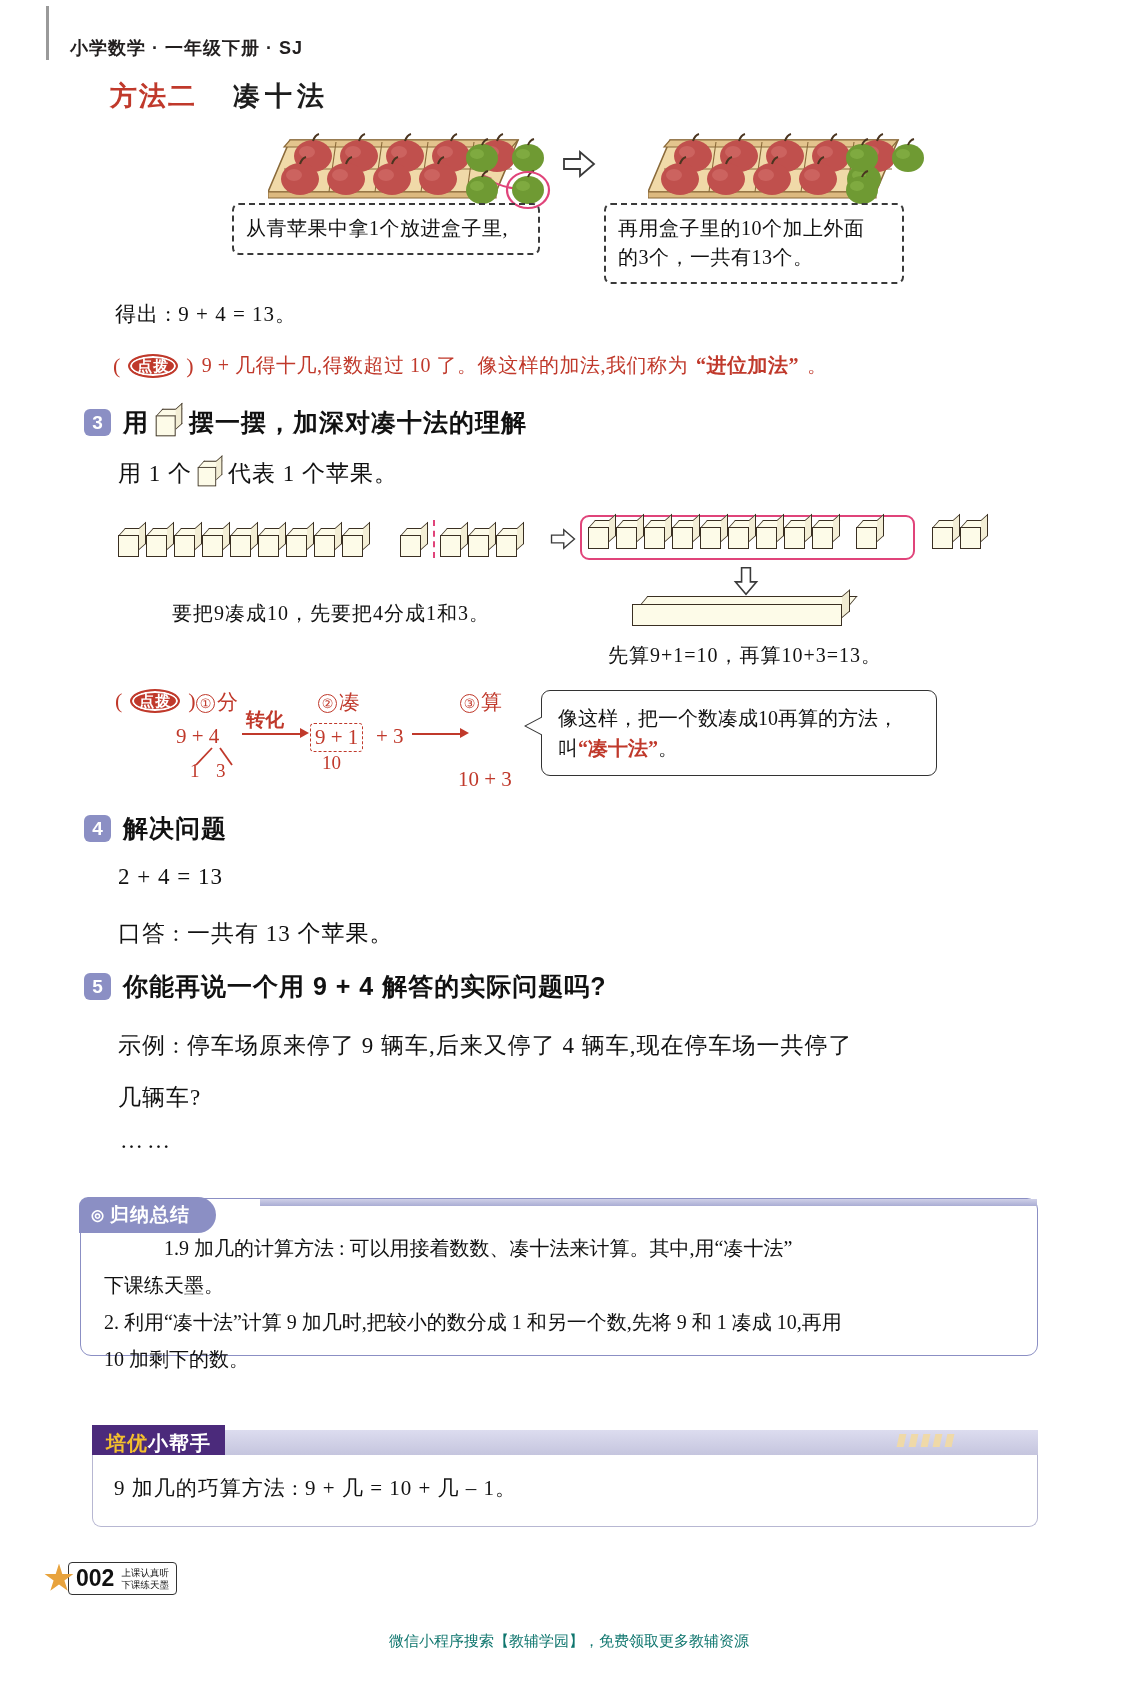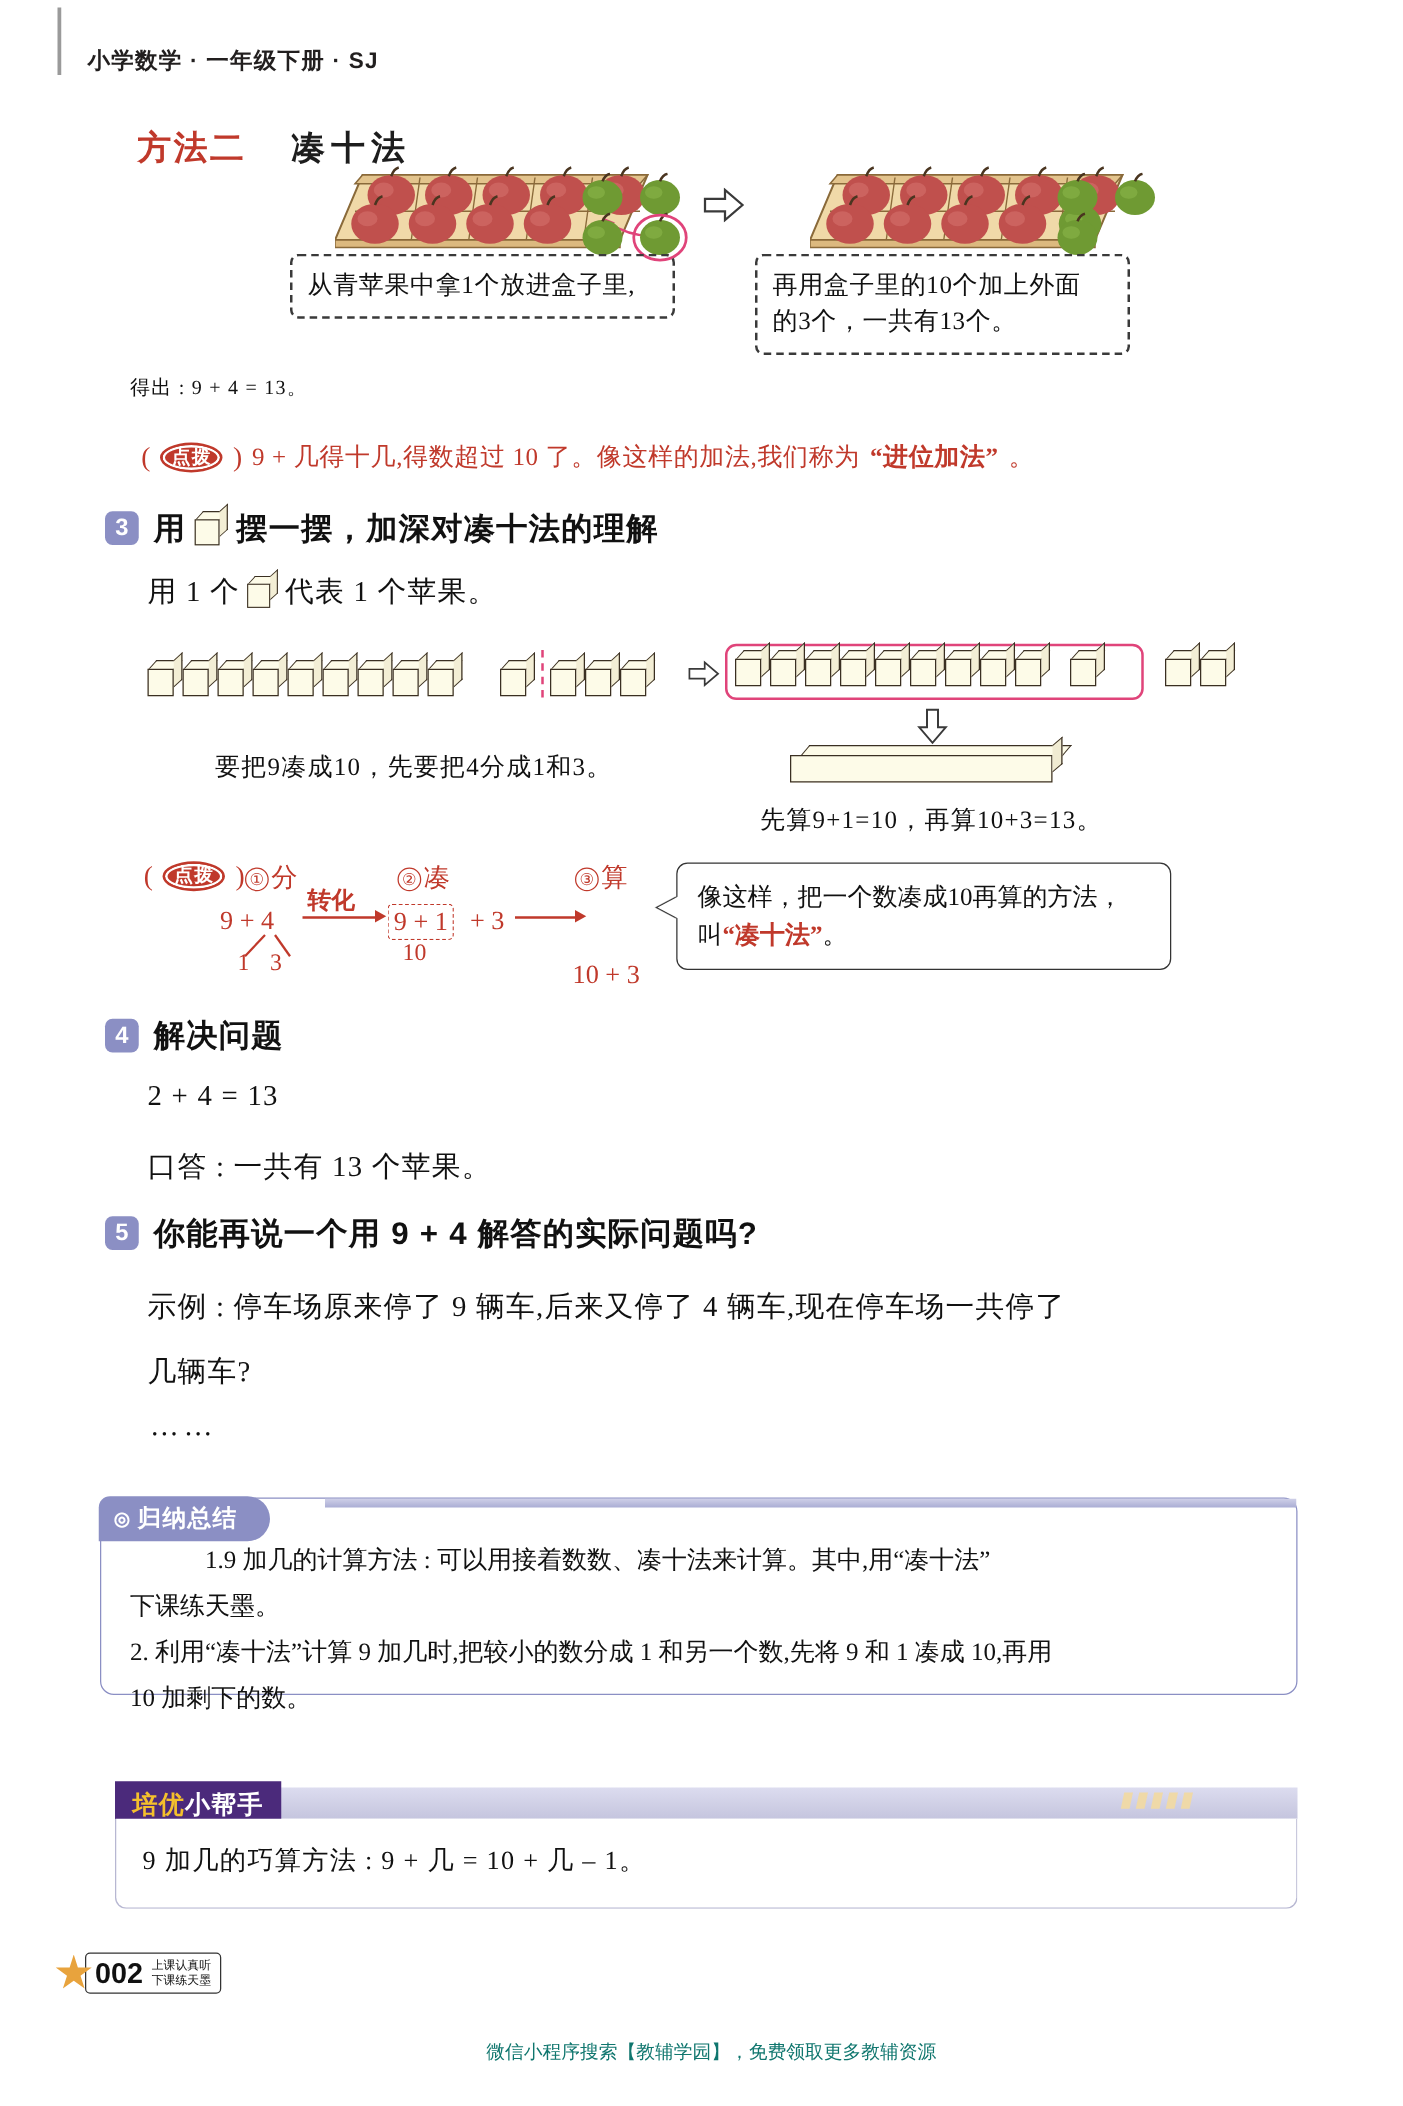--- a/index.html
+++ b/index.html
@@ -23,21 +23,21 @@
   }
 
   
   .method-row { position:absolute; left:110px; top:78px; display:flex; align-items:baseline; gap:36px; }
   .method-tag {
     font-family:"Liberation Sans", sans-serif;
     font-size:27px; font-weight:700; color:#c0392b; letter-spacing:2px;
   }
   .method-name {
     font-family:"Liberation Sans", sans-serif;
-    font-size:27px; font-weight:700; color:#1d1d1d; letter-spacing:5px;margin-top:22px;
+    font-size:27px; font-weight:700; color:#1d1d1d; letter-spacing:5px;
   }
 
   
   .scene { position:absolute; }
   .callout {
     border:2px dashed #3a3a3a; border-radius:7px;
     padding:9px 12px 10px 12px;
     font-size:20px; line-height:1.45; color:#111;
     font-family:"Liberation Serif", serif; letter-spacing:.5px;
   }
@@ -414,21 +414,21 @@
           <path d="M26 39 q2 -5 6 -6" stroke="#4a3520" stroke-width="2" fill="none"></path>
         </g>
     </svg>
   </div>
 
   <div class="callout" style="position:absolute; left:604px; top:203px; width:300px;">
     <div>再用盒子里的10个加上外面</div>
     <div>的3个，一共有13个。</div>
   </div>
 
-  <div class="line" style="left:104px; top:300px; font-size:16px;">得出 : 9 + 4 = 13。</div>
+  <div class="line" style="left:115px; top:300px; font-size:21px;">得出 : 9 + 4 = 13。</div>
 
   <div class="dianbo-wrap" style="left:113px; top:352px;">
     <span class="paren">(</span>
     <span class="dianbo-badge">点拨</span>
     <span class="paren">)</span>
     <span class="red-text">9 + 几得十几,得数超过 10 了。像这样的加法,我们称为</span>
     <span class="red-text red-bold">“进位加法”</span>
     <span class="red-text">。</span>
   </div>
 

